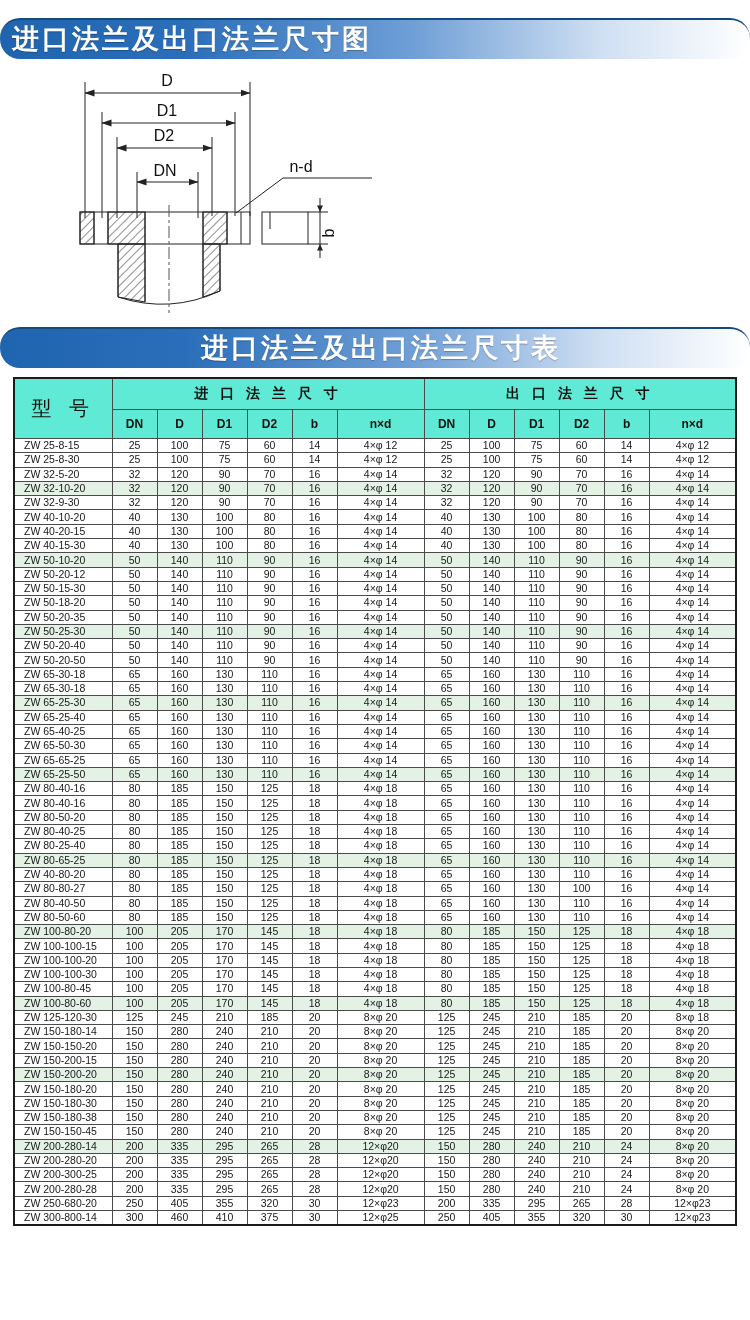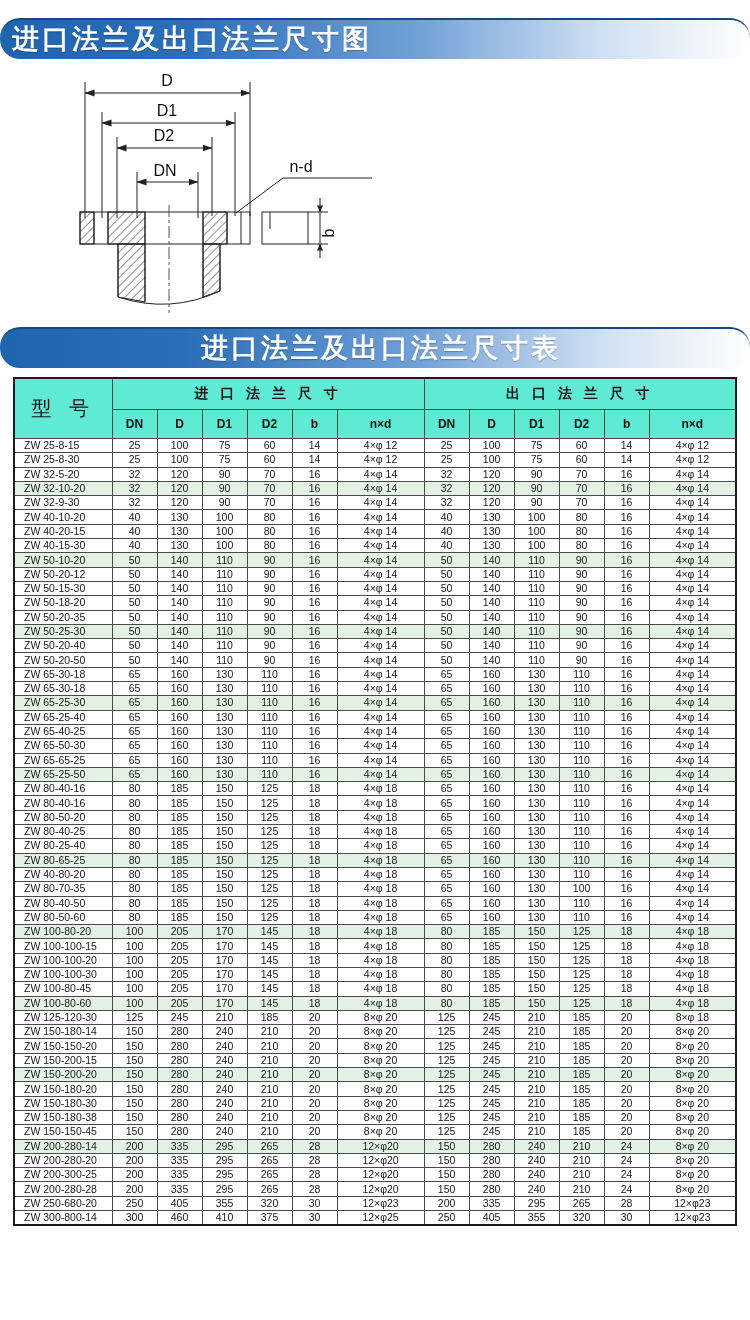--- a/index.html
+++ b/index.html
@@ -625,21 +625,21 @@
           <td>18</td>
           <td>4×φ 18</td>
           <td class="group-start">65</td>
           <td>160</td>
           <td>130</td>
           <td>110</td>
           <td>16</td>
           <td>4×φ 14</td>
         </tr>
         <tr>
-          <td class="model">ZW 80-70-35</td>
+          <td class="model">ZW 80-80-27</td>
           <td>80</td>
           <td>185</td>
           <td>150</td>
           <td>125</td>
           <td>18</td>
           <td>4×φ 18</td>
           <td class="group-start">65</td>
           <td>160</td>
           <td>130</td>
           <td>100</td>

